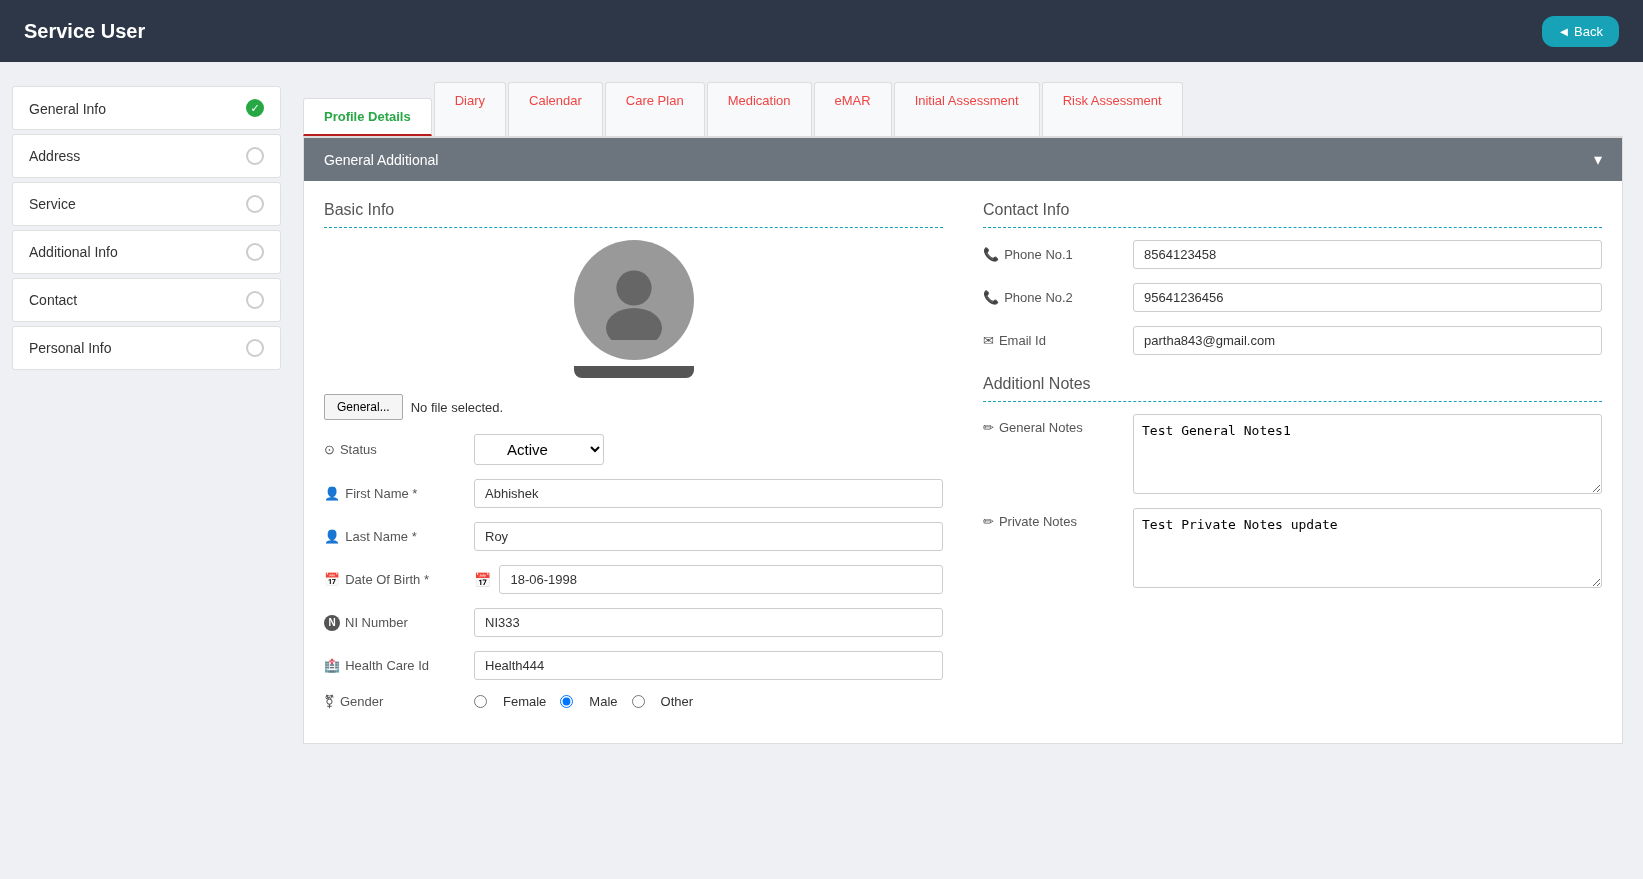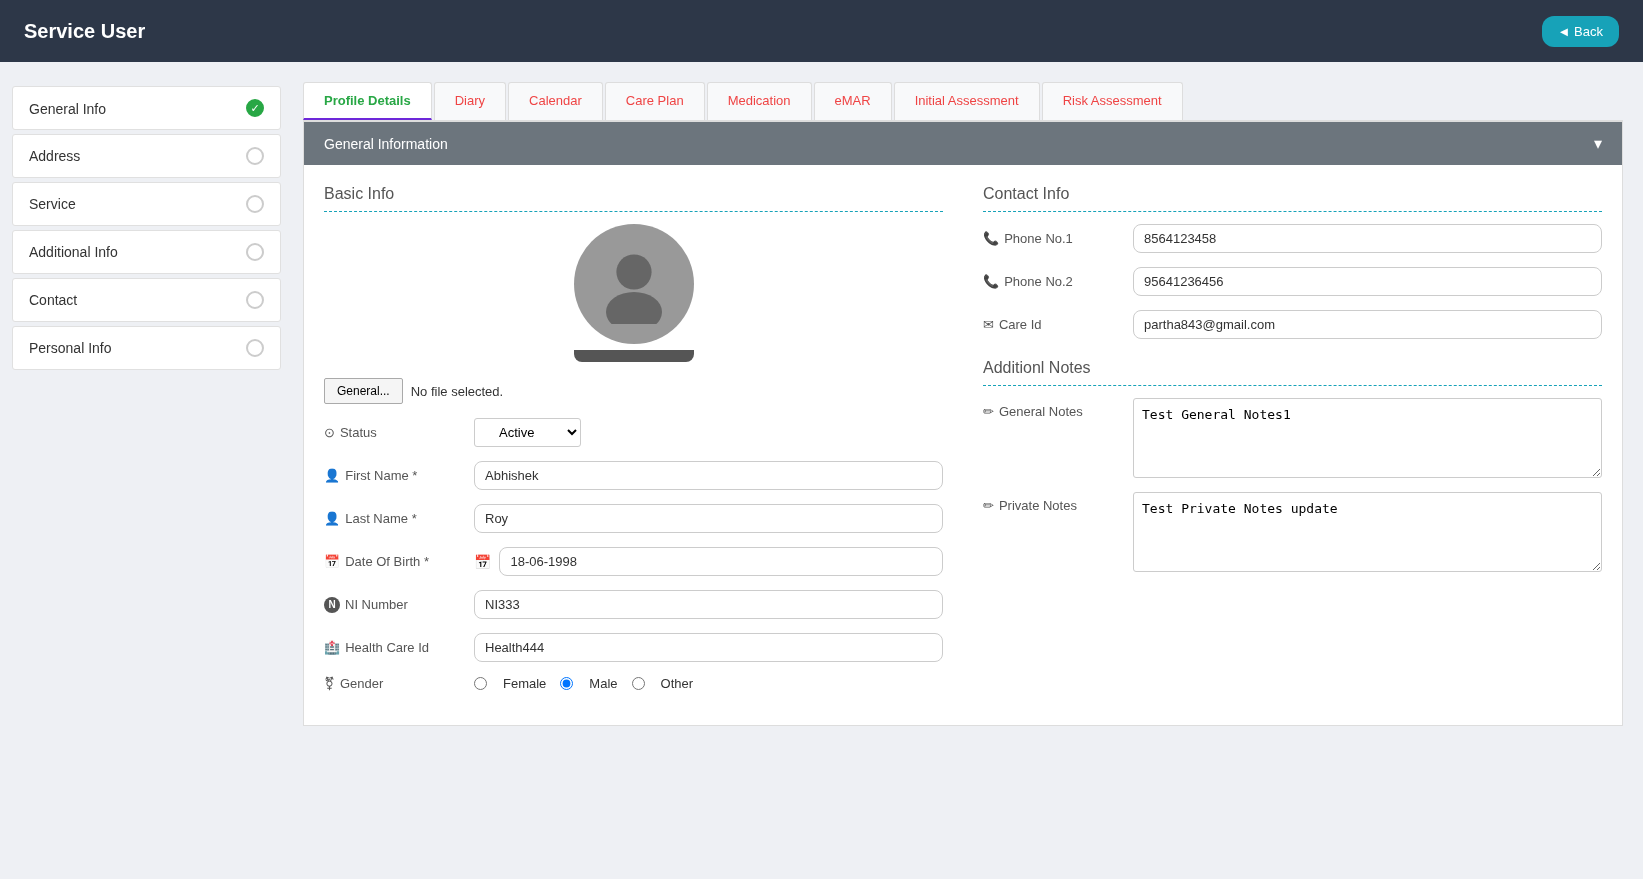--- a/index.html
+++ b/index.html
@@ -91,23 +91,24 @@
       border: 1px solid #ddd;
       border-bottom: none;
       background: #f8f9fa;
       margin-right: 2px;
       font-size: 13px;
       color: #ef4444;
       border-radius: 3px 3px 0 0;
     }
     .tab.active {
       background: #fff;
-      border-bottom: 2px solid #6d28d9;
+      border-bottom: 2px solid #b91c1c;
       color: #28a745;
       font-weight: 600;
+      margin-top: 16px;
     }
 
     
     .panel {
       background: #fff;
       border: 1px solid #ddd;
       margin-top: 0;
     }
     .panel-header {
       background: #6c757d;
@@ -147,21 +148,21 @@
       font-size: 13px;
       color: #555;
       display: flex;
       align-items: center;
       gap: 5px;
     }
     .form-control {
       flex: 1;
       padding: 6px 10px;
       border: 1px solid #ccc;
-      border-radius: 8px;
+      border-radius: 3px;
       font-size: 13px;
       background: #fff;
       color: #333;
     }
     .form-control:read-only { background: #f9f9f9; }
 
     
     .image-section {
       display: flex;
       flex-direction: column;
@@ -186,24 +187,24 @@
       padding: 5px 12px;
       border: 1px solid #aaa;
       background: #f5f5f5;
       cursor: pointer;
       font-size: 12px;
       border-radius: 2px;
     }
 
     
     .status-select {
-      padding: 5px 20px;
+      padding: 5px 28px;
       border: 1px solid #ccc;
       border-radius: 3px;
-      font-size: 13px;
+      font-size: 15px;
       background: #fff;
       min-width: 100px;
     }
 
     
     .radio-group { display: flex; gap: 14px; align-items: center; }
     .radio-label { display: flex; align-items: center; gap: 16px; cursor: pointer; font-size: 13px; }
     .radio-label input { cursor: pointer; }
 
     
@@ -269,21 +270,21 @@
       <div class="tab">Calendar</div>
       <div class="tab">Care Plan</div>
       <div class="tab">Medication</div>
       <div class="tab">eMAR</div>
       <div class="tab">Initial Assessment</div>
       <div class="tab">Risk Assessment</div>
     </div>
 
     <div class="panel">
       <div class="panel-header">
-        <span>General Information</span>
+        <span>General Additional</span>
         <span class="chevron">▾</span>
       </div>
       <div class="panel-body">
 
         <div class="section">
           <div class="section-title">Basic Info</div>
 
           <div class="image-section">
             <div style="display:flex;flex-direction:column;align-items:center;">
               <div class="avatar-circle">
@@ -394,21 +395,21 @@
             <label class="form-label">
               <span>📞</span>
               <span>Phone No.2</span>
             </label>
             <input type="text" class="form-control" value="95641236456" style="">
           </div>
 
           <div class="form-row">
             <label class="form-label">
               <span>✉</span>
-              <span>Care Id</span>
+              <span>Email Id</span>
             </label>
             <input type="text" class="form-control" value="partha843@gmail.com" style="">
           </div>
 
           <div class="section-title" style="margin-top: 20px;">Additionl Notes</div>
 
           <div class="form-row" style="align-items: flex-start;">
             <label class="form-label" style="padding-top:6px;">
               <span>✏</span>
               <span>General Notes</span>

